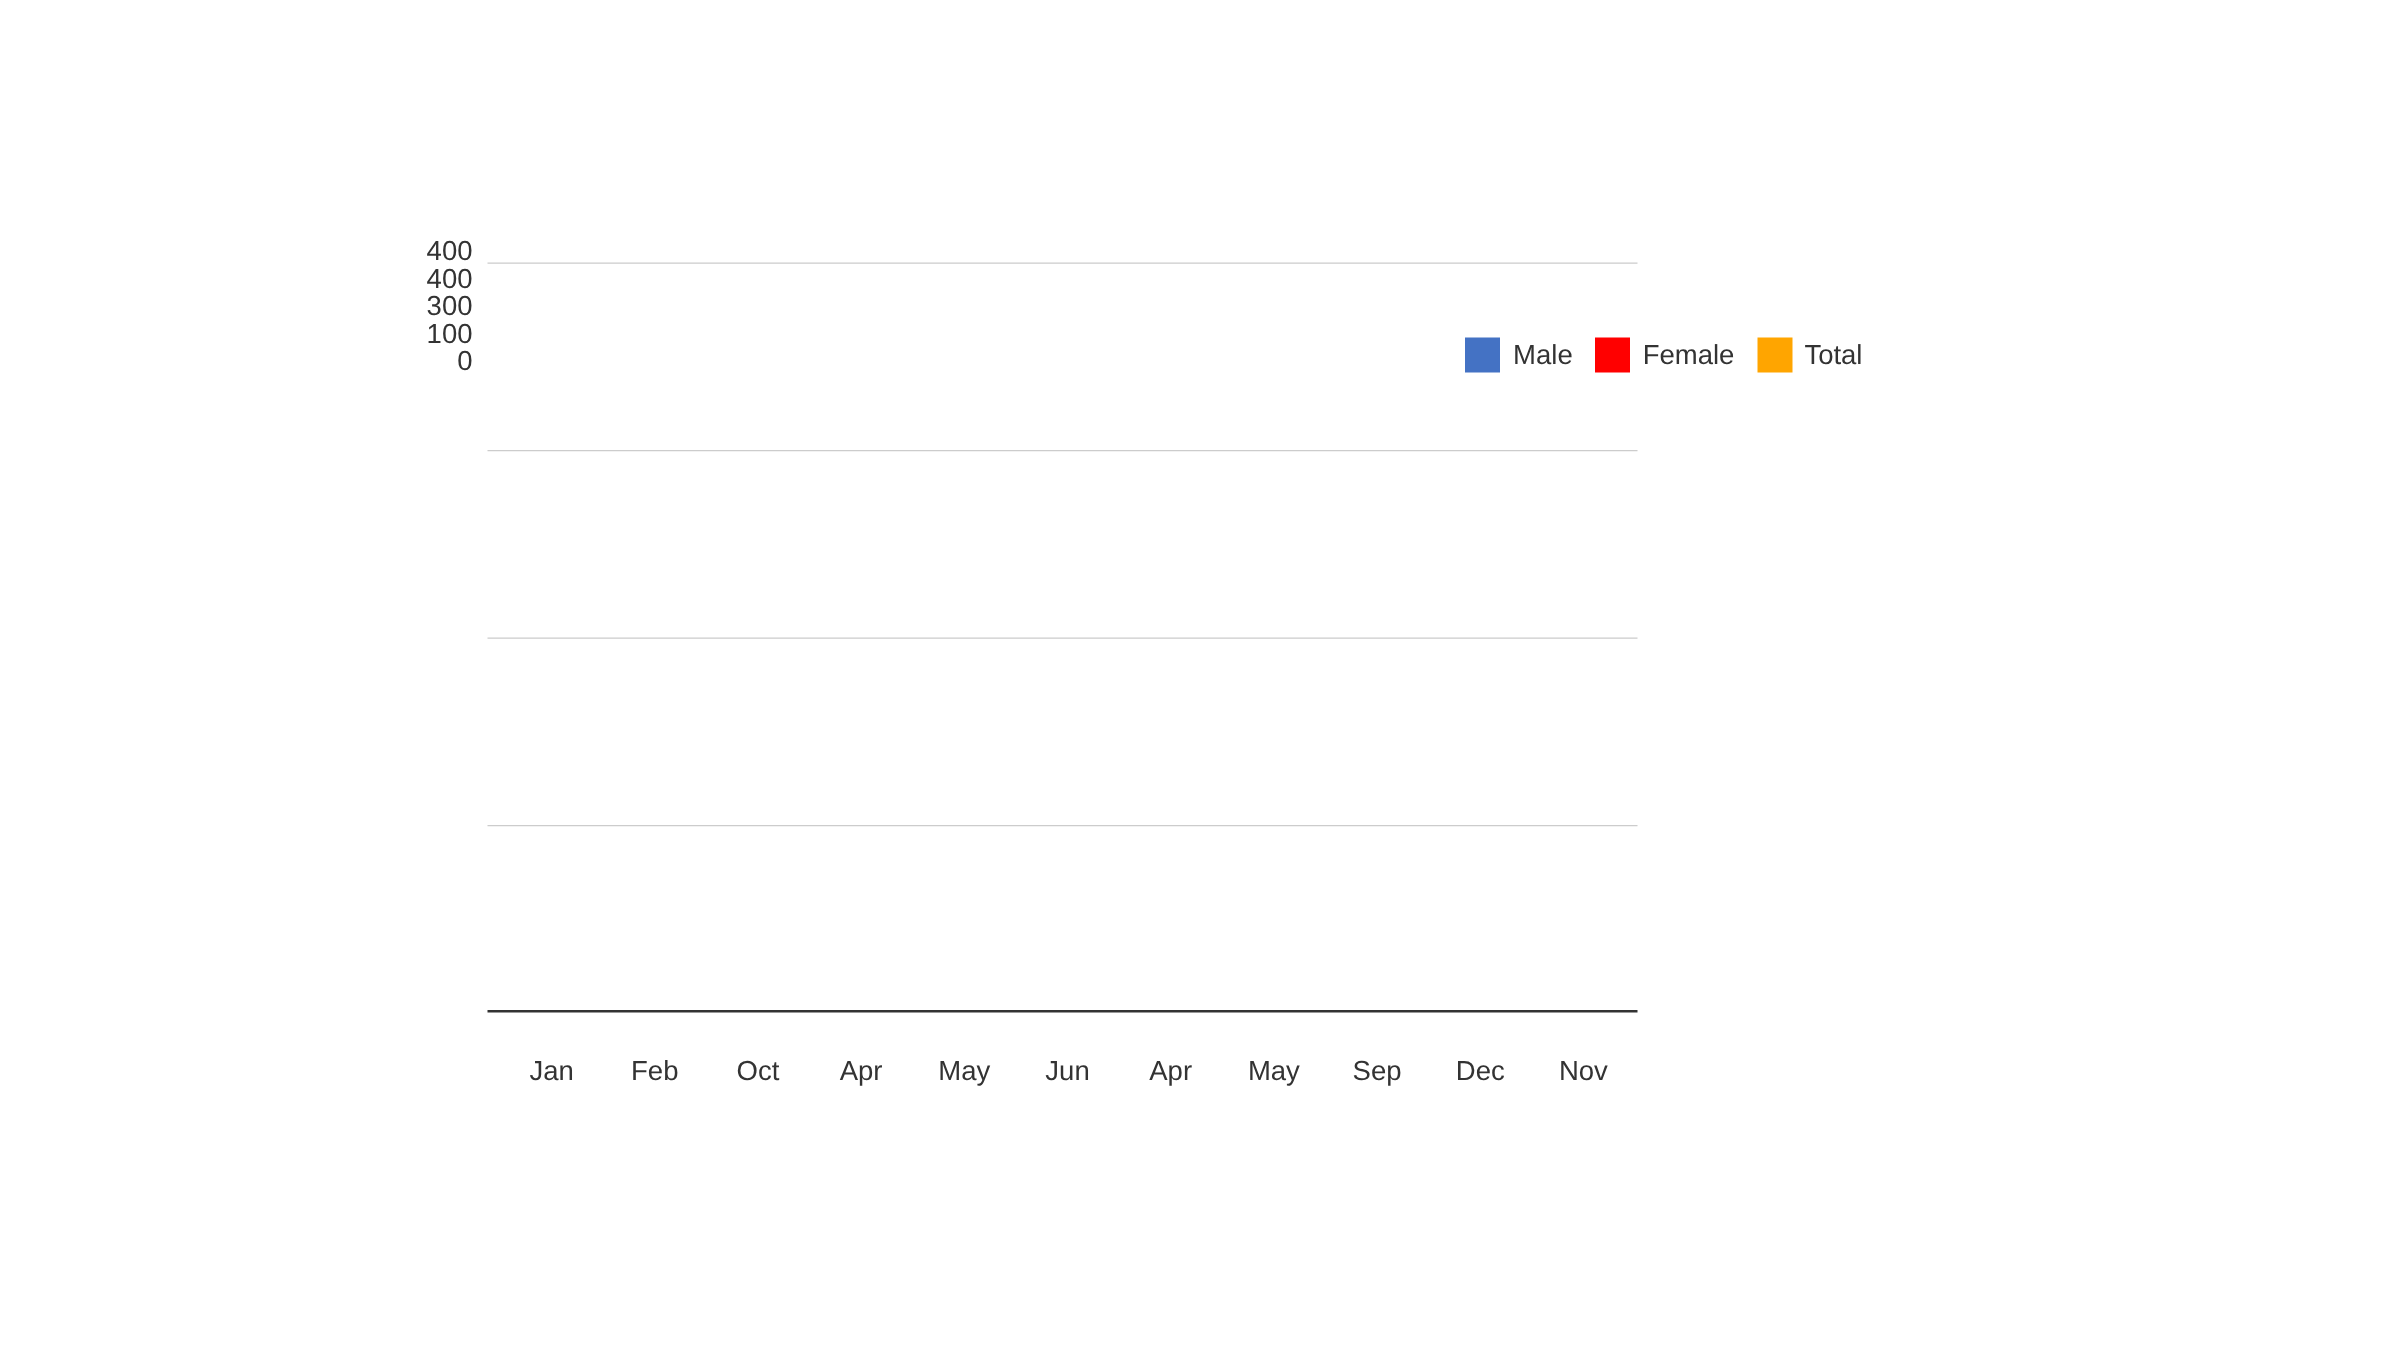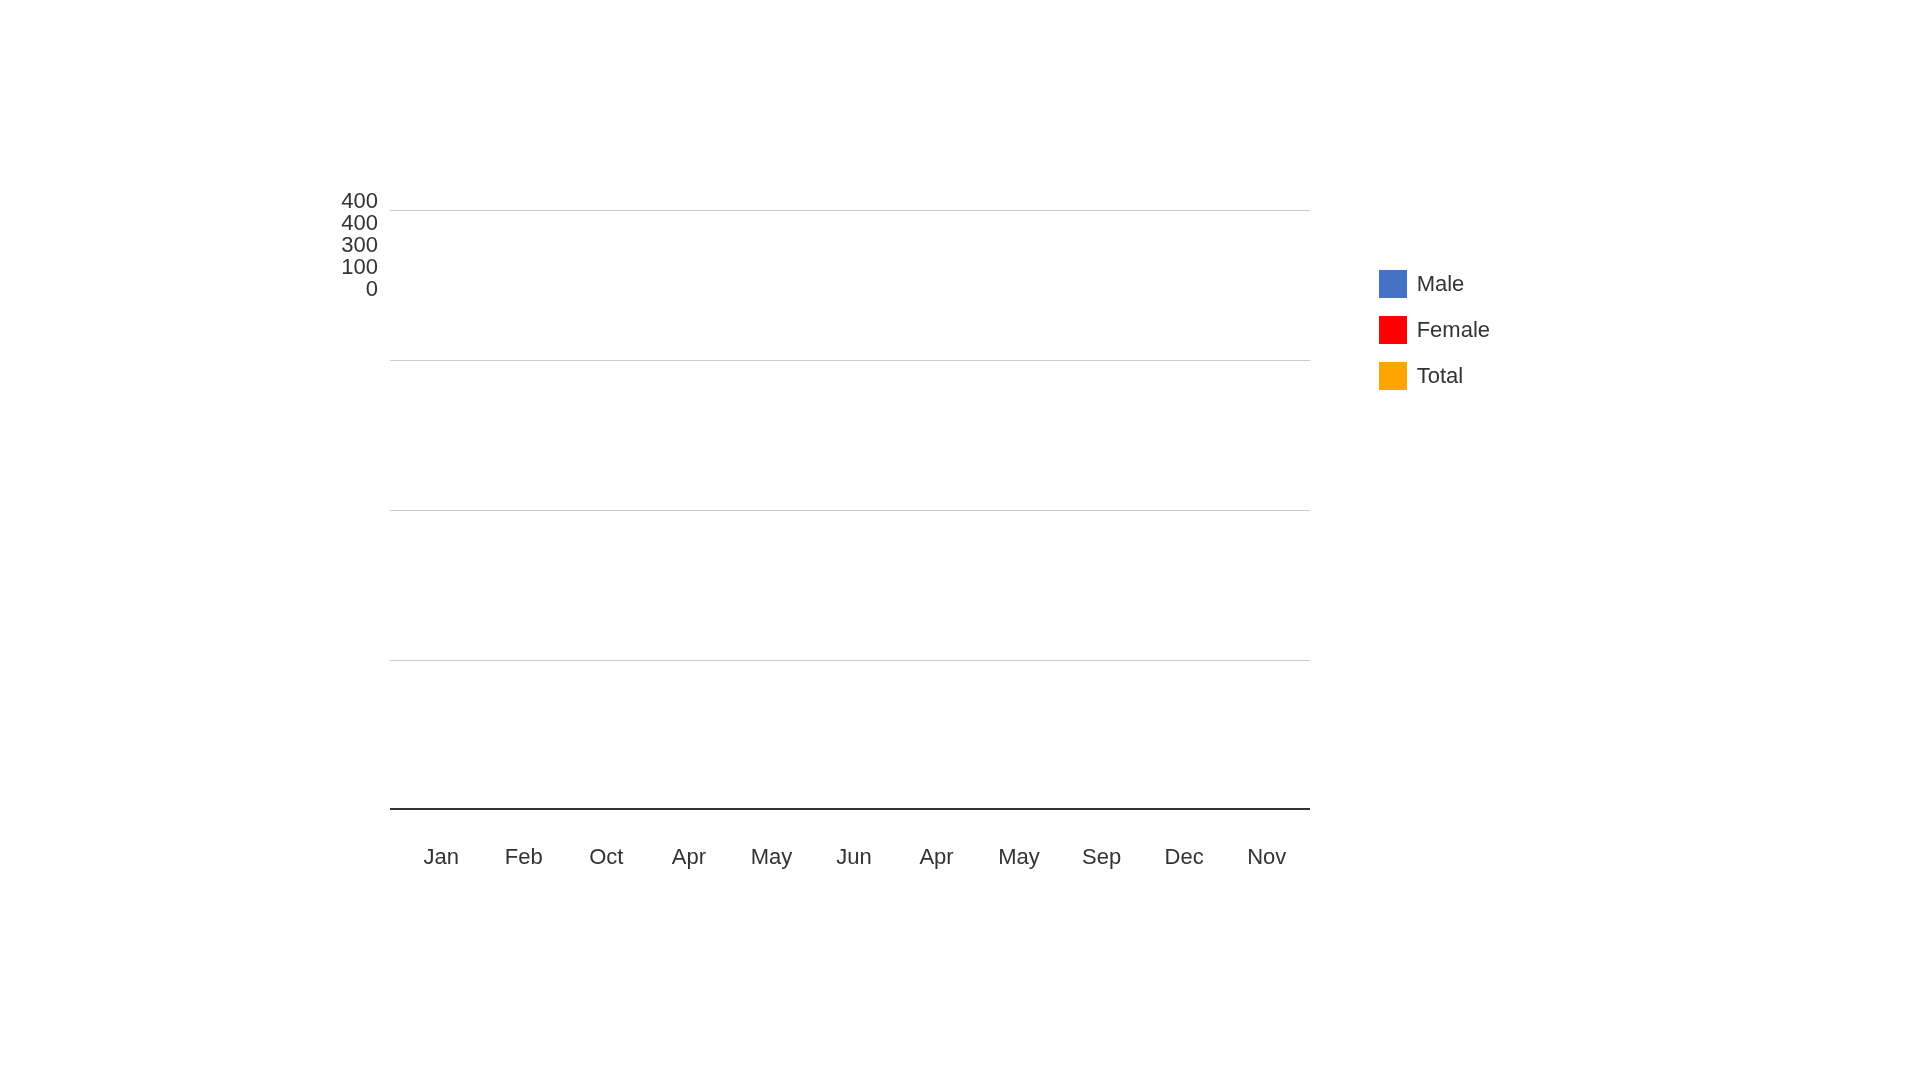--- a/index.html
+++ b/index.html
@@ -83,42 +83,42 @@
     .bar-male { background-color: #4472C4; }
     .bar-female { background-color: #FF0000; }
     .bar-total { background-color: #FFA500; }
 
     .x-labels {
       position: absolute;
       left: 80px;
       bottom: 20px;
       right: 192px;
       display: flex;
-      justify-content: flex-end;
+      justify-content: space-between;
       padding: 0 10px;
     }
     .x-label {
       font-size: 22px;
       color: #333;
       text-align: center;
       flex: 1;
     }
     .x-axis-line {
       position: absolute;
       left: 80px;
       right: 200px;
       height: 2px;
       background: #333;
     }
     .legend {
       position: absolute;
       right: 20px;
       top: 80px;
       display: flex;
-      flex-direction: column;
+      flex-direction: row;
       gap: 18px;
     }
     .legend-item {
       display: flex;
       align-items: center;
       gap: 10px;
     }
     .legend-color {
       width: 28px;
       height: 28px;

